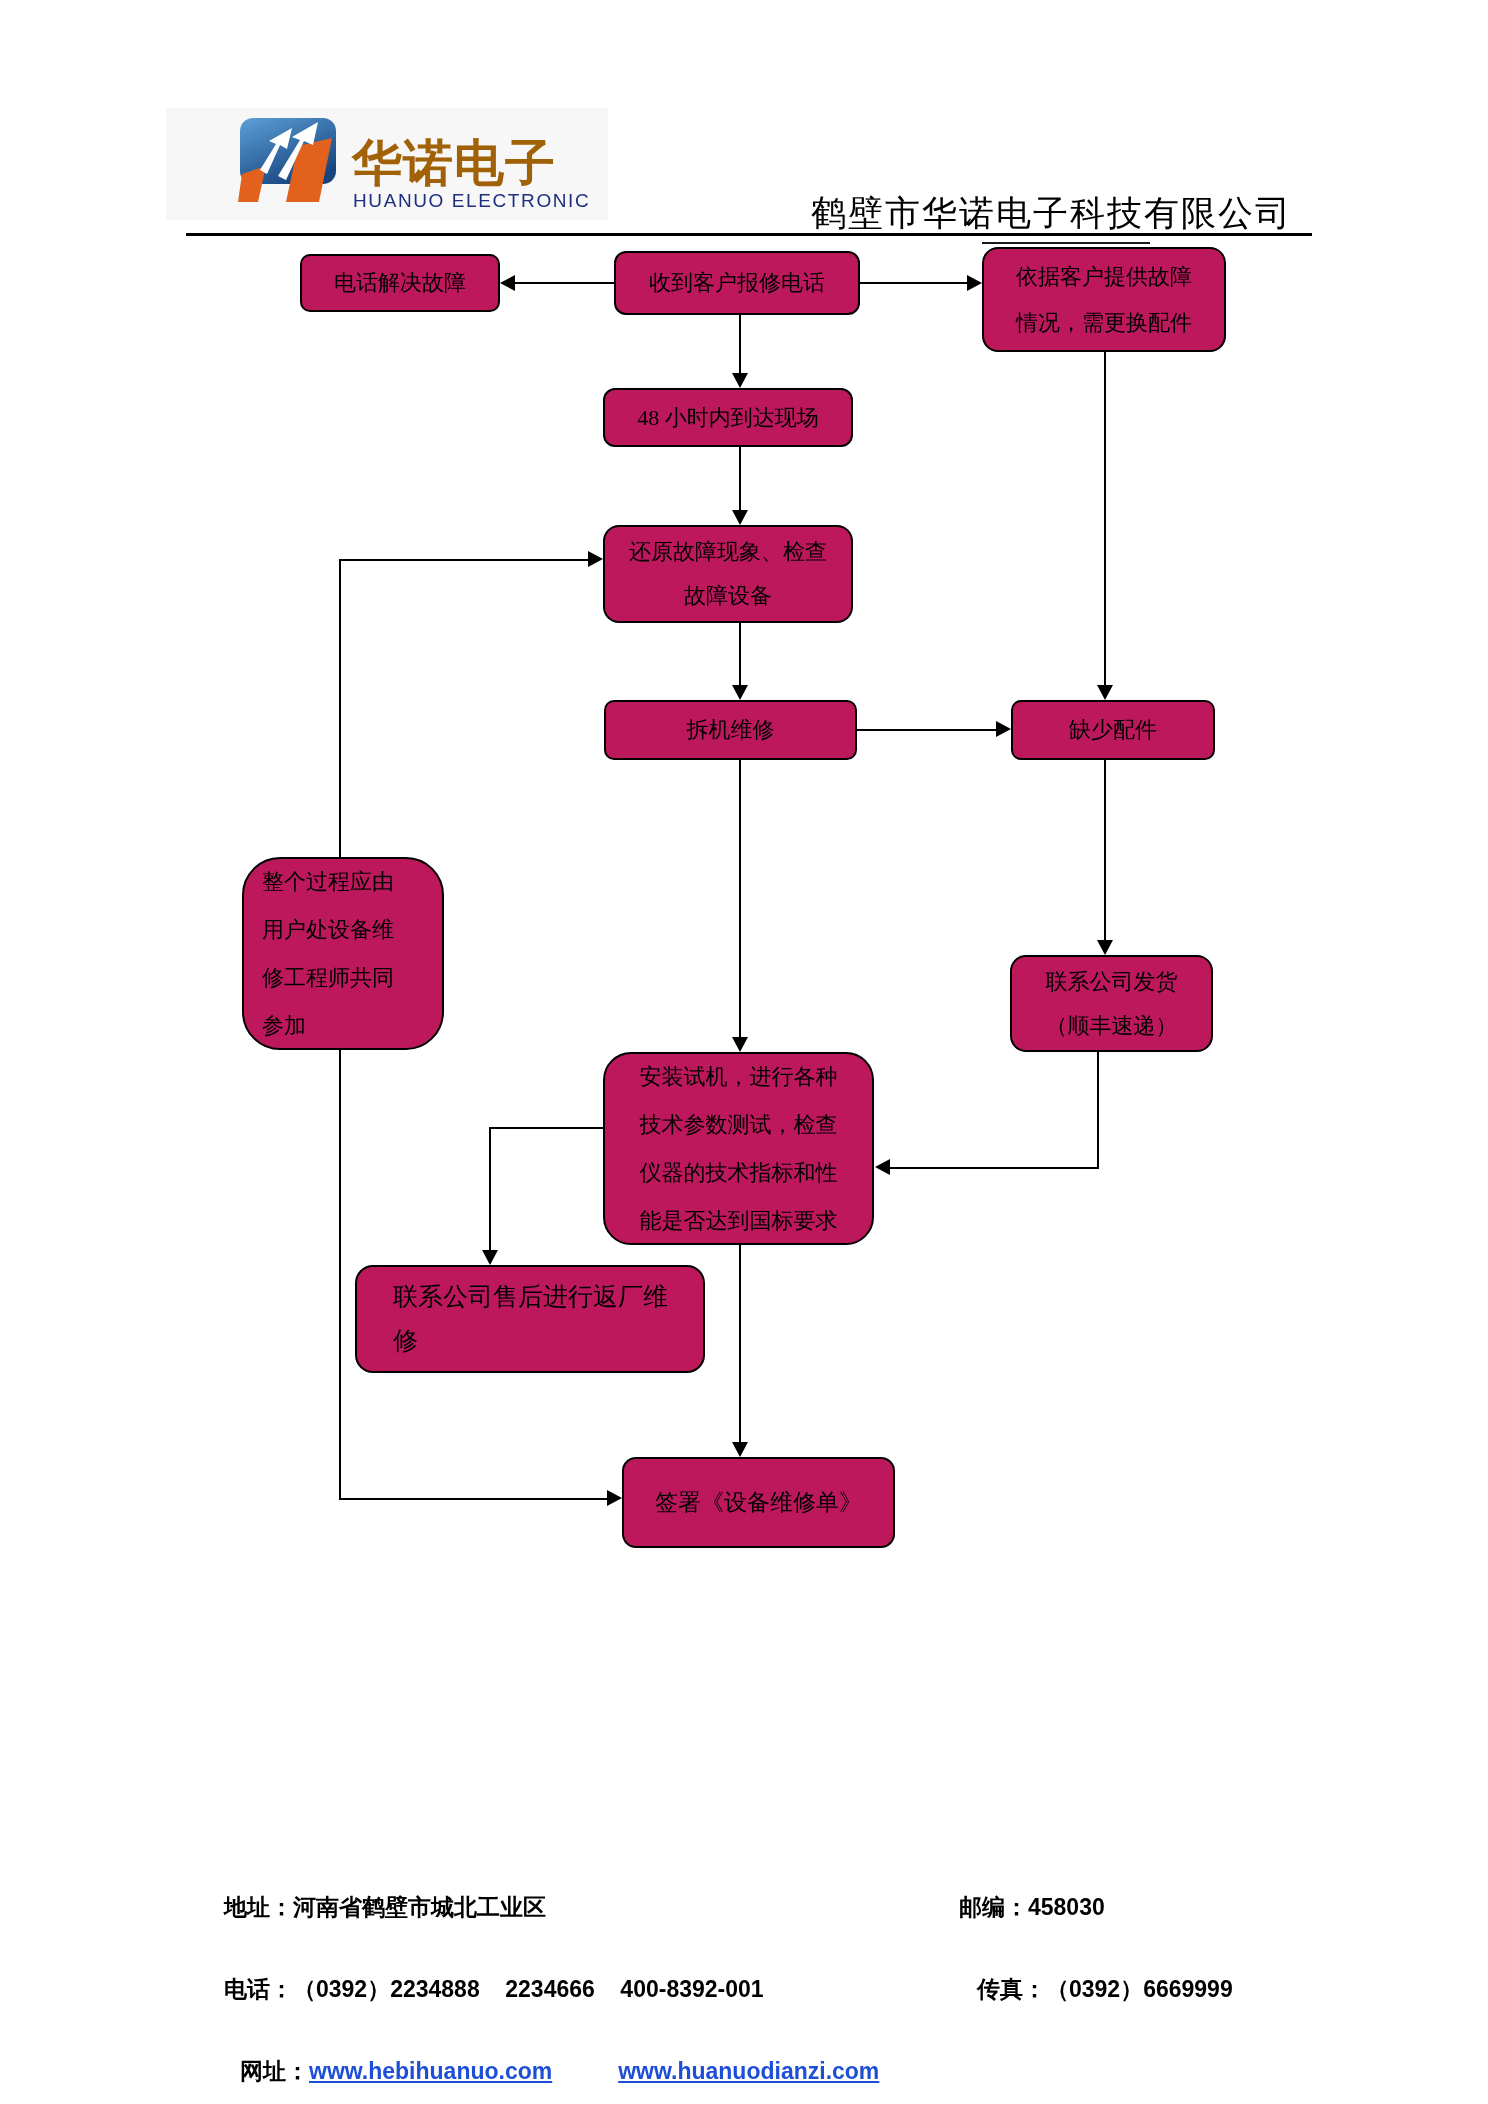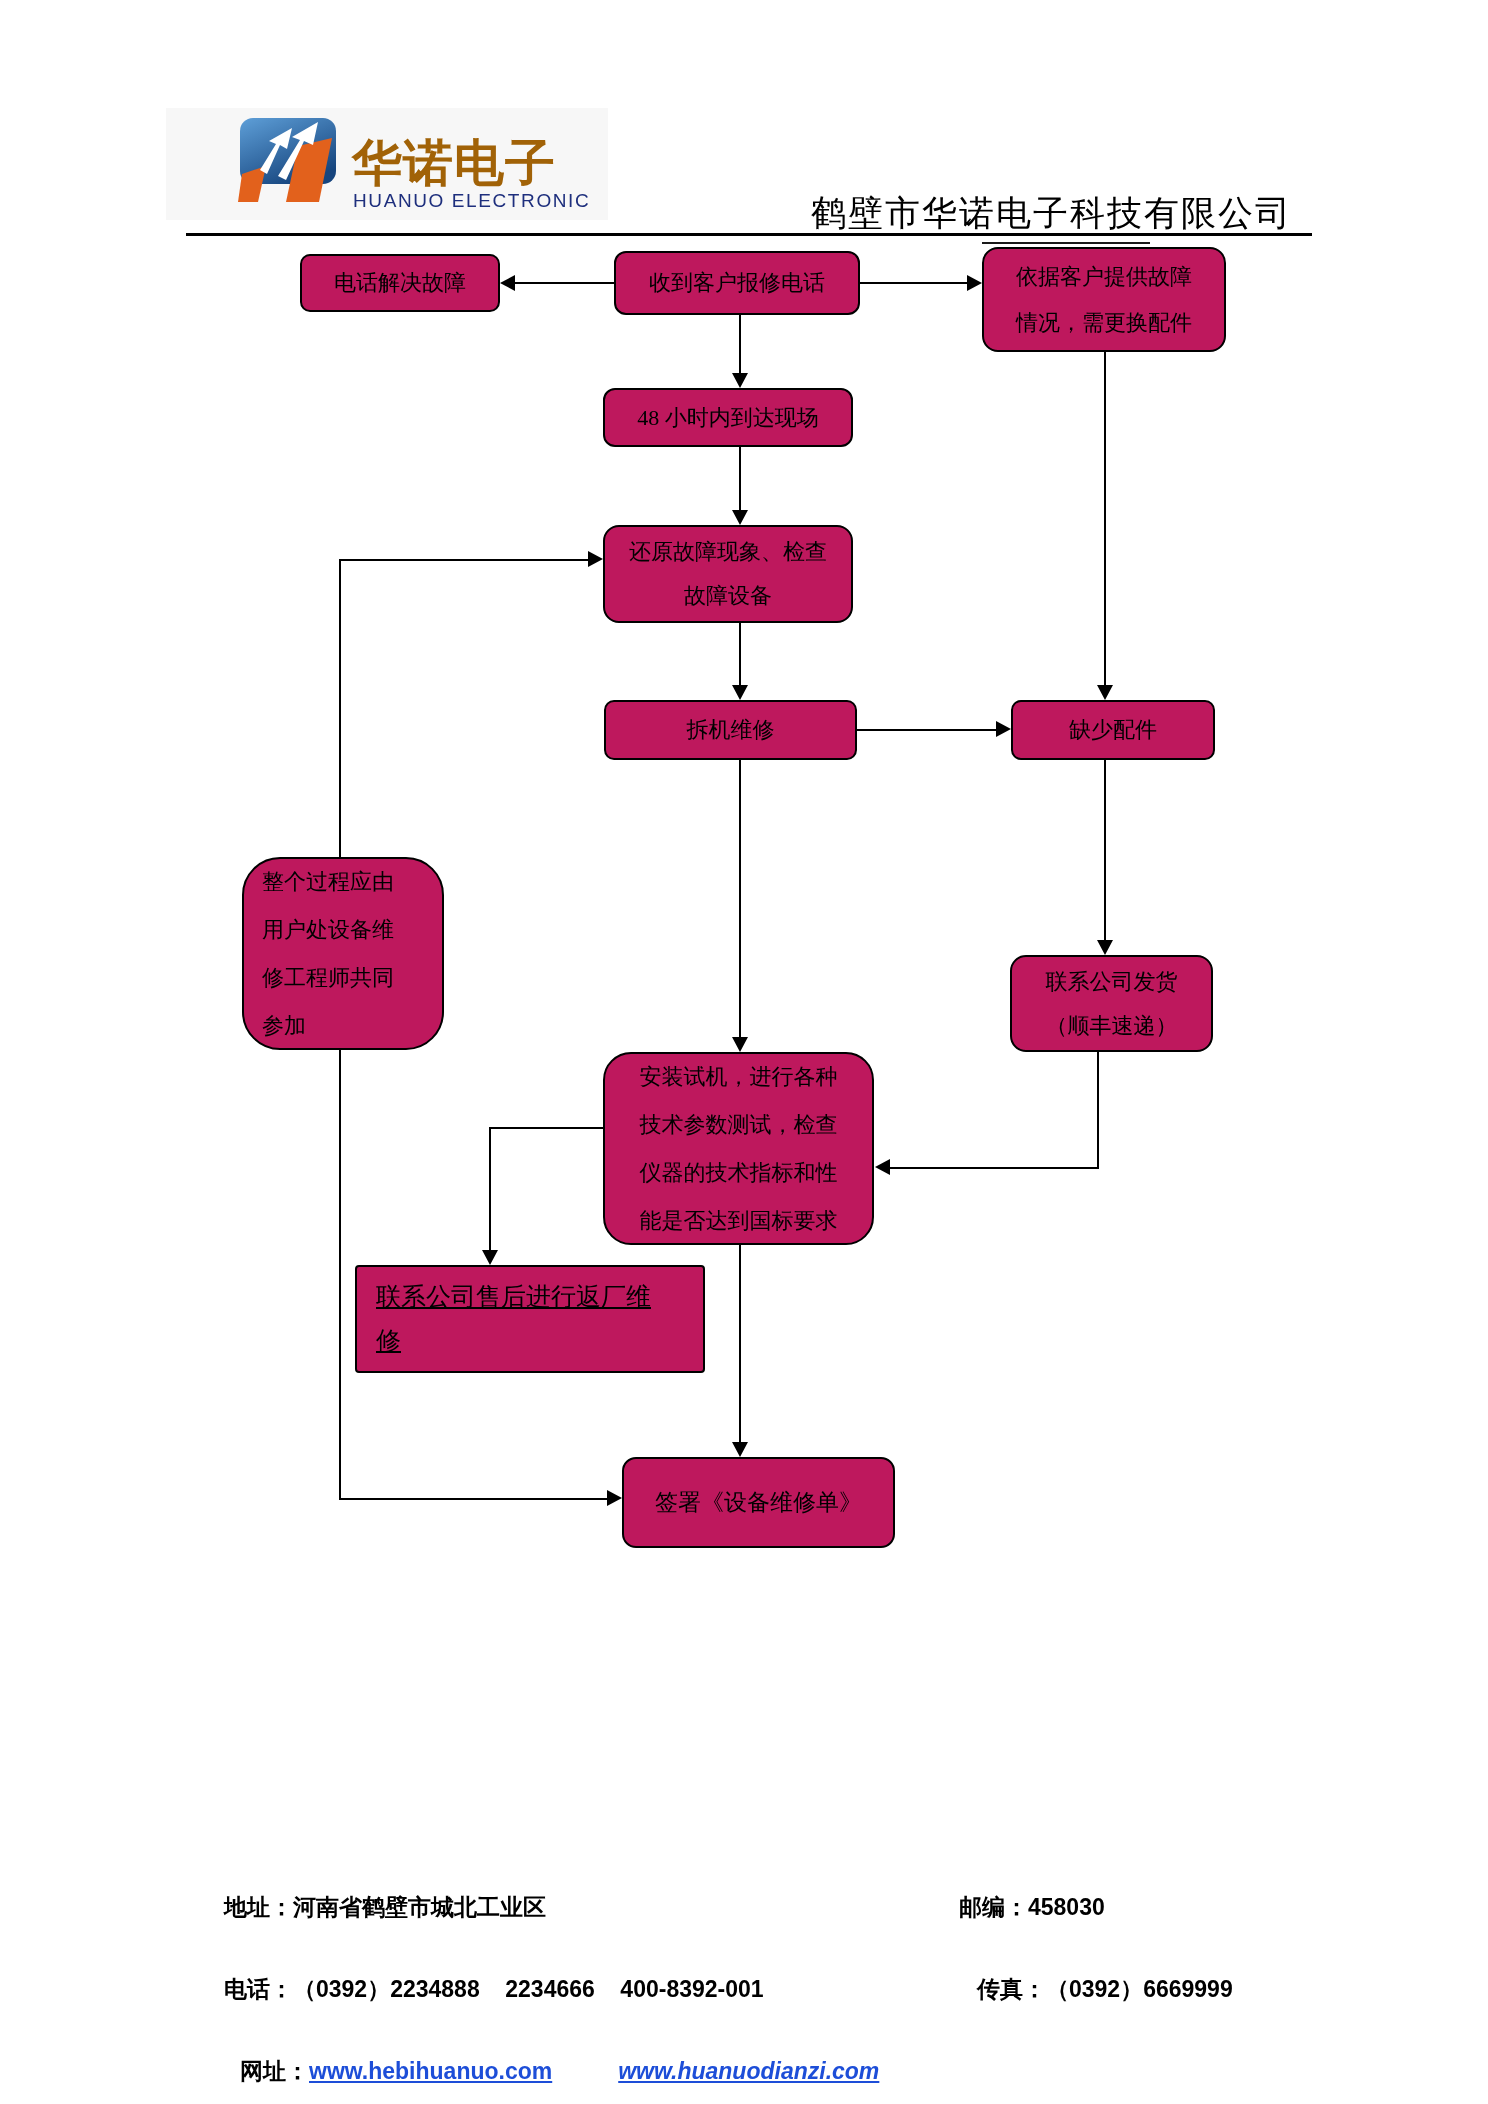--- a/index.html
+++ b/index.html
@@ -101,21 +101,21 @@
 参加</div>
 
 <div class="box" style="left:1010px;top:955px;width:203px;height:97px;border-radius:16px;">联系公司发货
 （顺丰速递）</div>
 
 <div class="box" style="left:603px;top:1052px;width:271px;height:193px;border-radius:28px;line-height:48px;text-align:left;padding:0 18px;">安装试机，进行各种
 技术参数测试，检查
 仪器的技术指标和性
 能是否达到国标要求</div>
 
-<div class="box" style="left:355px;top:1265px;width:350px;height:108px;border-radius:4px;font-size:25px;justify-content:flex-start;text-align:left;padding-left:19px;text-decoration:underline;">联系公司售后进行返厂维
+<div class="box" style="left:355px;top:1265px;width:350px;height:108px;border-radius:18px;font-size:25px;justify-content:flex-start;text-align:left;padding-left:36px;">联系公司售后进行返厂维
 修</div>
 
 <div class="box" style="left:622px;top:1457px;width:273px;height:91px;border-radius:14px;font-size:23px;">签署《设备维修单》</div>
 
 <div class="ar ar-l" style="left:500px;top:275px;"></div>
 <div class="ar ar-r" style="left:967px;top:275px;"></div>
 <div class="ar ar-d" style="left:732px;top:373px;"></div>
 <div class="ar ar-d" style="left:732px;top:510px;"></div>
 <div class="ar ar-d" style="left:732px;top:685px;"></div>
 <div class="ar ar-d" style="left:732px;top:1037px;"></div>
@@ -128,14 +128,14 @@
 <div class="ar ar-r" style="left:588px;top:551px;"></div>
 <div class="ar ar-r" style="left:607px;top:1490px;"></div>
 
 <div class="foot" style="left:224px;top:1893px;">地址：河南省鹤壁市城北工业区</div>
 <div class="foot" style="left:959px;top:1893px;">邮编：458030</div>
 <div class="foot" style="left:224px;top:1975px;">电话：（0392）2234888    2234666    400-8392-001</div>
 <div class="foot" style="left:977px;top:1975px;">传真：（0392）6669999</div>
 <div class="foot weblinks" style="left:240px;top:2057px;">
   <span>网址：</span>
   <a>www.hebihuanuo.com</a>
-  <a style="margin-left:66px;font-style:italic;">www.huanuodianzi.com</a>
+  <a style="margin-left:66px;">www.huanuodianzi.com</a>
 </div>
 
 </body></html>

